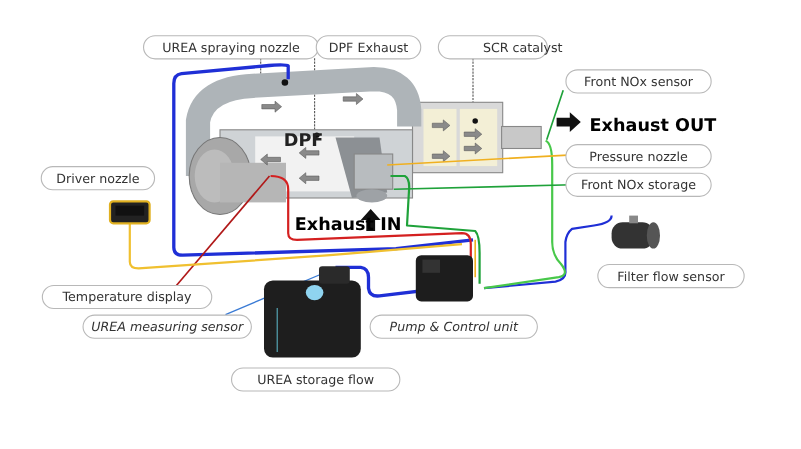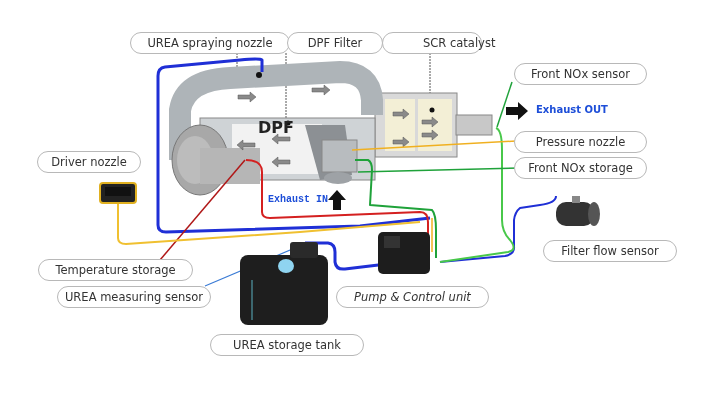--- a/index.html
+++ b/index.html
@@ -3,21 +3,21 @@
 <meta charset="utf-8">
 <style>
   html, body { margin:0; padding:0; background:#ffffff; }
   body { width:728px; height:408px; position:relative; overflow:hidden; font-family:"DejaVu Sans", sans-serif; }
   svg.diagram { position:absolute; left:0; top:0; }
   .lbl {
     position:absolute; box-sizing:border-box; height:22px; line-height:20px;
     border:1px solid #b8b8b8; border-radius:11px; background:#ffffff;
     font-size:11.5px; color:#333; text-align:center; white-space:nowrap;
   }
-  .bold-txt { position:absolute; font-size:10px; font-weight:bold; color:#1d4ed8; white-space:nowrap; }
+  .bold-txt { position:absolute; font-size:16px; font-weight:bold; color:#000000; white-space:nowrap; }
   .dpf-txt { position:absolute; font-size:16px; font-weight:bold; color:#222; }
 </style>
 </head>
 <body>
 
 <svg class="diagram" width="728" height="408" viewBox="0 0 728 408">
 
   <line x1="237" y1="53" x2="237" y2="70" stroke="#555" stroke-width="1" stroke-dasharray="2,1"></line>
   <line x1="286" y1="53" x2="286" y2="123" stroke="#555" stroke-width="1" stroke-dasharray="2,1"></line>
   <line x1="430" y1="53" x2="430" y2="108" stroke="#555" stroke-width="1" stroke-dasharray="2,1"></line>
@@ -107,26 +107,26 @@
   </g>
 
   <g>
     <rect x="556" y="202" width="38" height="24" rx="10" fill="#333"></rect>
     <ellipse cx="594" cy="214" rx="6" ry="12" fill="#555"></ellipse>
     <rect x="572" y="196" width="8" height="7" fill="#888"></rect>
   </g>
 </svg>
 
 <div class="lbl" style="left:130px;top:32px;width:160px;">UREA spraying nozzle</div>
-<div class="lbl" style="left:287px;top:32px;width:96px;">DPF Filter</div>
-<div class="lbl" style="left:382px;top:32px;width:100px;padding-left:40px;">SCR catalyst</div>
+<div class="lbl" style="left:287px;top:32px;width:96px;">DPF Exhaust</div>
+<div class="lbl" style="left:398px;top:32px;width:100px;padding-left:40px;">SCR catalyst</div>
 <div class="lbl" style="left:514px;top:63px;width:133px;">Front NOx sensor</div>
 <div class="bold-txt" style="left:536px;top:104px;">Exhaust OUT</div>
 <div class="lbl" style="left:514px;top:131px;width:133px;">Pressure nozzle</div>
 <div class="lbl" style="left:514px;top:157px;width:133px;">Front NOx storage</div>
 <div class="lbl" style="left:37px;top:151px;width:104px;">Driver nozzle</div>
 <div class="dpf-txt" style="left:258px;top:118px;">DPF</div>
-<div class="bold-txt" style="left:268px;top:194px;font-family:Liberation Mono, monospace;">Exhaust IN</div>
+<div class="bold-txt" style="left:268px;top:194px;">Exhaust IN</div>
 <div class="lbl" style="left:543px;top:240px;width:134px;">Filter flow sensor</div>
-<div class="lbl" style="left:38px;top:259px;width:155px;">Temperature storage</div>
-<div class="lbl" style="left:57px;top:286px;width:154px;">UREA measuring sensor</div>
+<div class="lbl" style="left:38px;top:259px;width:155px;">Temperature display</div>
+<div class="lbl" style="left:75px;top:286px;width:154px;font-style:italic;">UREA measuring sensor</div>
 <div class="lbl" style="left:336px;top:286px;width:153px;font-style:italic;">Pump &amp; Control unit</div>
-<div class="lbl" style="left:210px;top:334px;width:154px;">UREA storage tank</div>
+<div class="lbl" style="left:210px;top:334px;width:154px;">UREA storage flow</div>
 
 </body></html>

